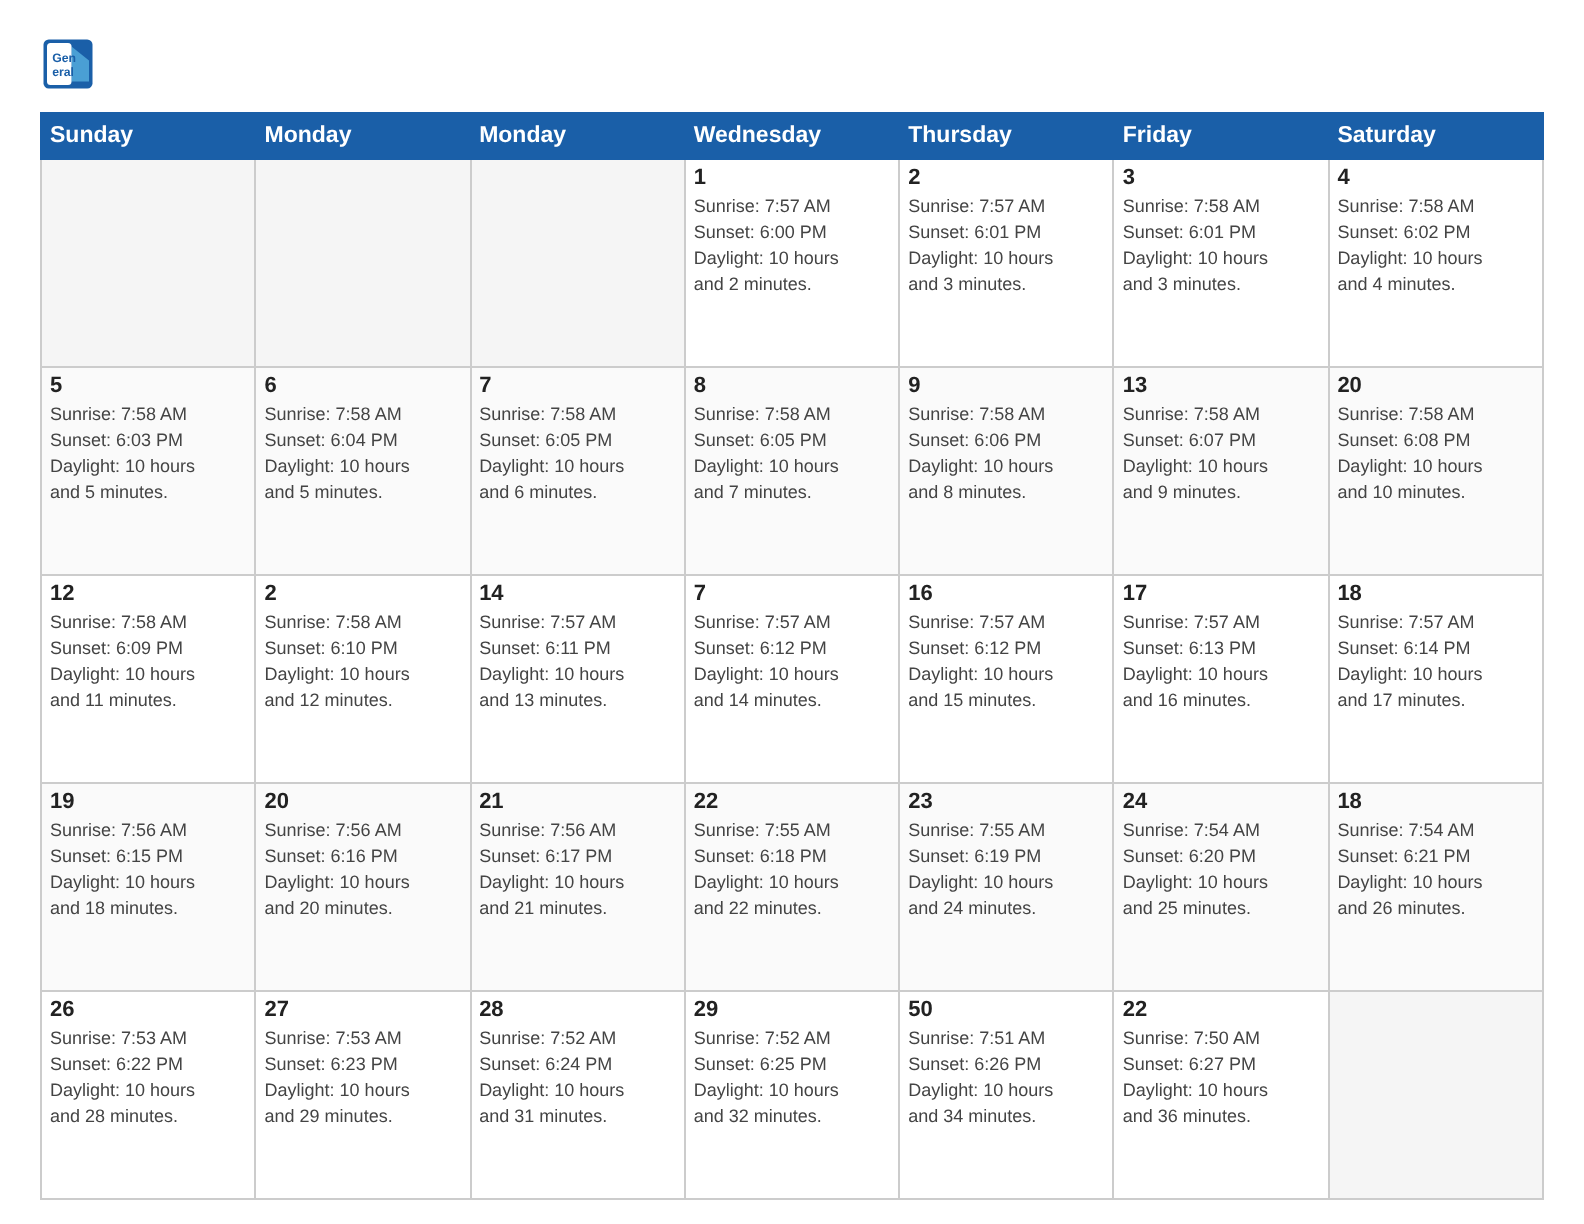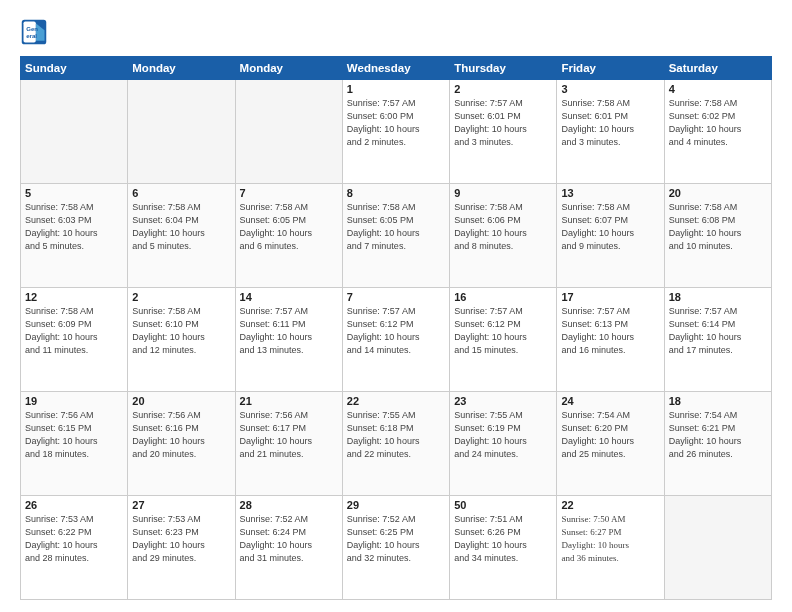--- a/index.html
+++ b/index.html
@@ -353,21 +353,21 @@
           </td>
           <td>
             <span class="day-num">50</span>
             <div class="day-info" style="white-space: pre-line;">Sunrise: 7:51 AM
 Sunset: 6:26 PM
 Daylight: 10 hours
 and 34 minutes.</div>
           </td>
           <td>
             <span class="day-num">22</span>
-            <div class="day-info" style="white-space: pre-line; font-family: Liberation Serif, serif;">Sunrise: 7:50 AM
+            <div class="day-info" style="white-space: pre-line;">Sunrise: 7:50 AM
 Sunset: 6:27 PM
 Daylight: 10 hours
 and 36 minutes.</div>
           </td>
           <td class="empty"></td>
         </tr>
       </tbody>
   </table>
 </div>
 

